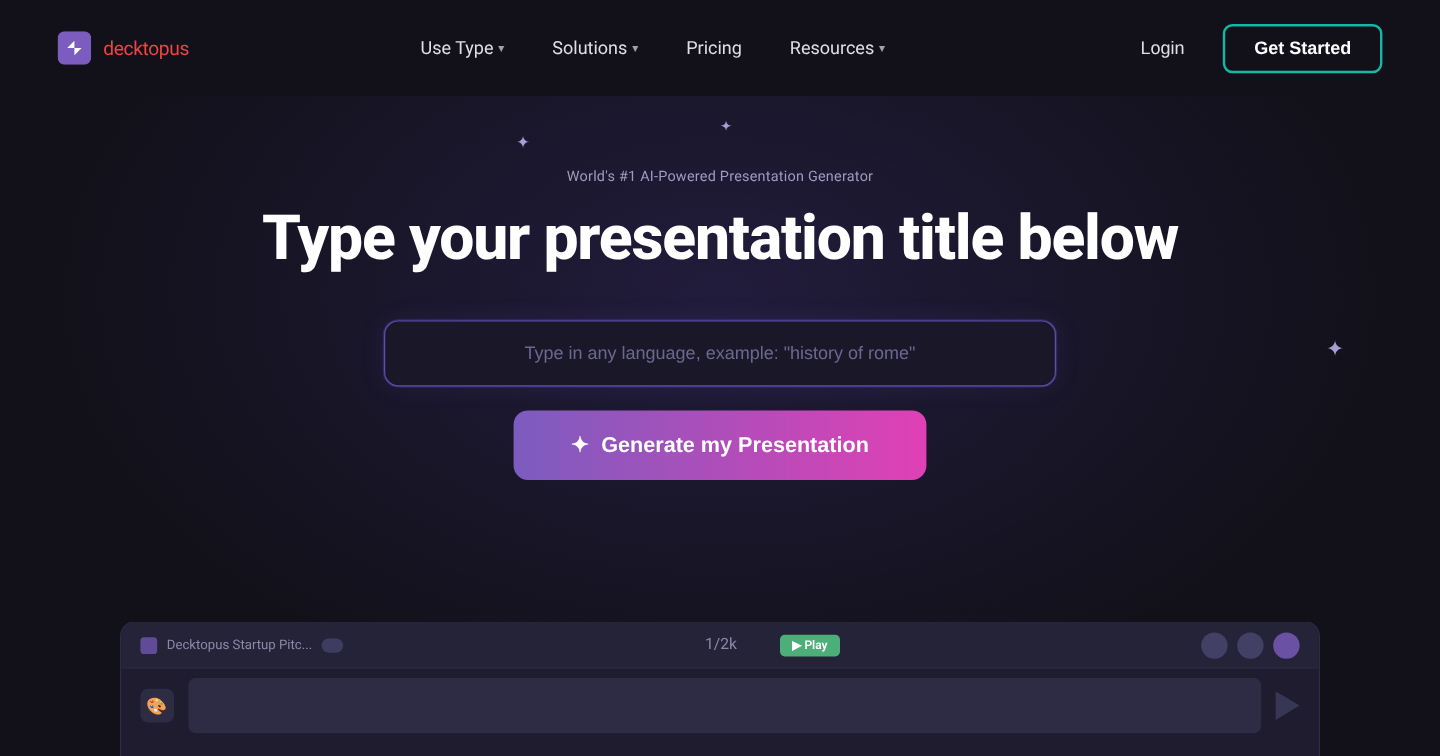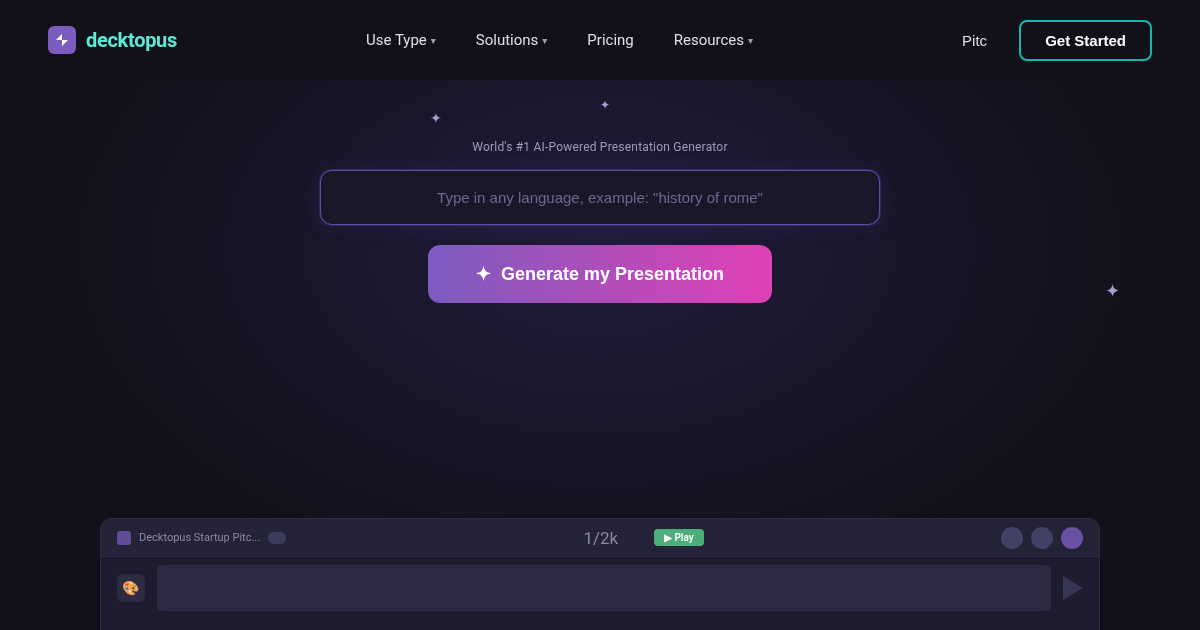--- a/index.html
+++ b/index.html
@@ -34,23 +34,23 @@
       align-items: center;
       gap: 10px;
     }
 
     .logo-icon {
       width: 28px;
       height: 28px;
     }
 
     .logo-text {
-      font-size: 20px;
-      font-weight: 700;
-      color: #5eead4;
+      font-size: 16px;
+      font-weight: 400;
+      color: #ef4444;
       letter-spacing: -0.3px;
     }
 
     .nav-links {
       display: flex;
       align-items: center;
       gap: 8px;
     }
 
     .nav-link {
@@ -257,21 +257,21 @@
       opacity: 0.7;
     }
 
     .preview-topbar-center {
       display: flex;
       align-items: center;
       gap: 8px;
     }
 
     .preview-counter {
-      font-size: 17px;
+      font-size: 13px;
       color: #8b88a8;
     }
 
     .preview-play-btn {
       display: flex;
       align-items: center;
       gap: 4px;
       padding: 3px 10px;
       background: #4caf7a;
       border-radius: 4px;
@@ -379,36 +379,37 @@
     <div class="nav-link">
       <span>Pricing</span>
     </div>
     <div class="nav-link">
       <span>Resources</span>
       <span class="chevron">▾</span>
     </div>
   </div>
 
   <div class="nav-actions">
-    <button class="login-btn">Pitc</button>
+    <button class="login-btn">Login</button>
     <button class="get-started-btn">Get Started</button>
   </div>
 </nav>
 
 <div class="hero" style="height: 550px; position: relative;">
   <div class="bg-glow"></div>
 
   <span class="sparkle sparkle-1">✦</span>
   <span class="sparkle sparkle-2">✦</span>
   <span class="sparkle sparkle-3">✦</span>
   <span class="sparkle sparkle-4">✦</span>
   <span class="sparkle sparkle-5">✦</span>
 
   <div class="hero-content">
     <p class="hero-subtitle">World's #1 AI-Powered Presentation Generator</p>
+    <h1 class="hero-title">Type your presentation title below</h1>
 
     <div class="input-container">
       <input class="presentation-input" type="text" placeholder="Type in any language, example: &quot;history of rome&quot;" style="">
     </div>
 
     <button class="generate-btn">
       <span class="sparkle-icon">✦</span>
       <span>Generate my Presentation</span>
     </button>
   </div>

